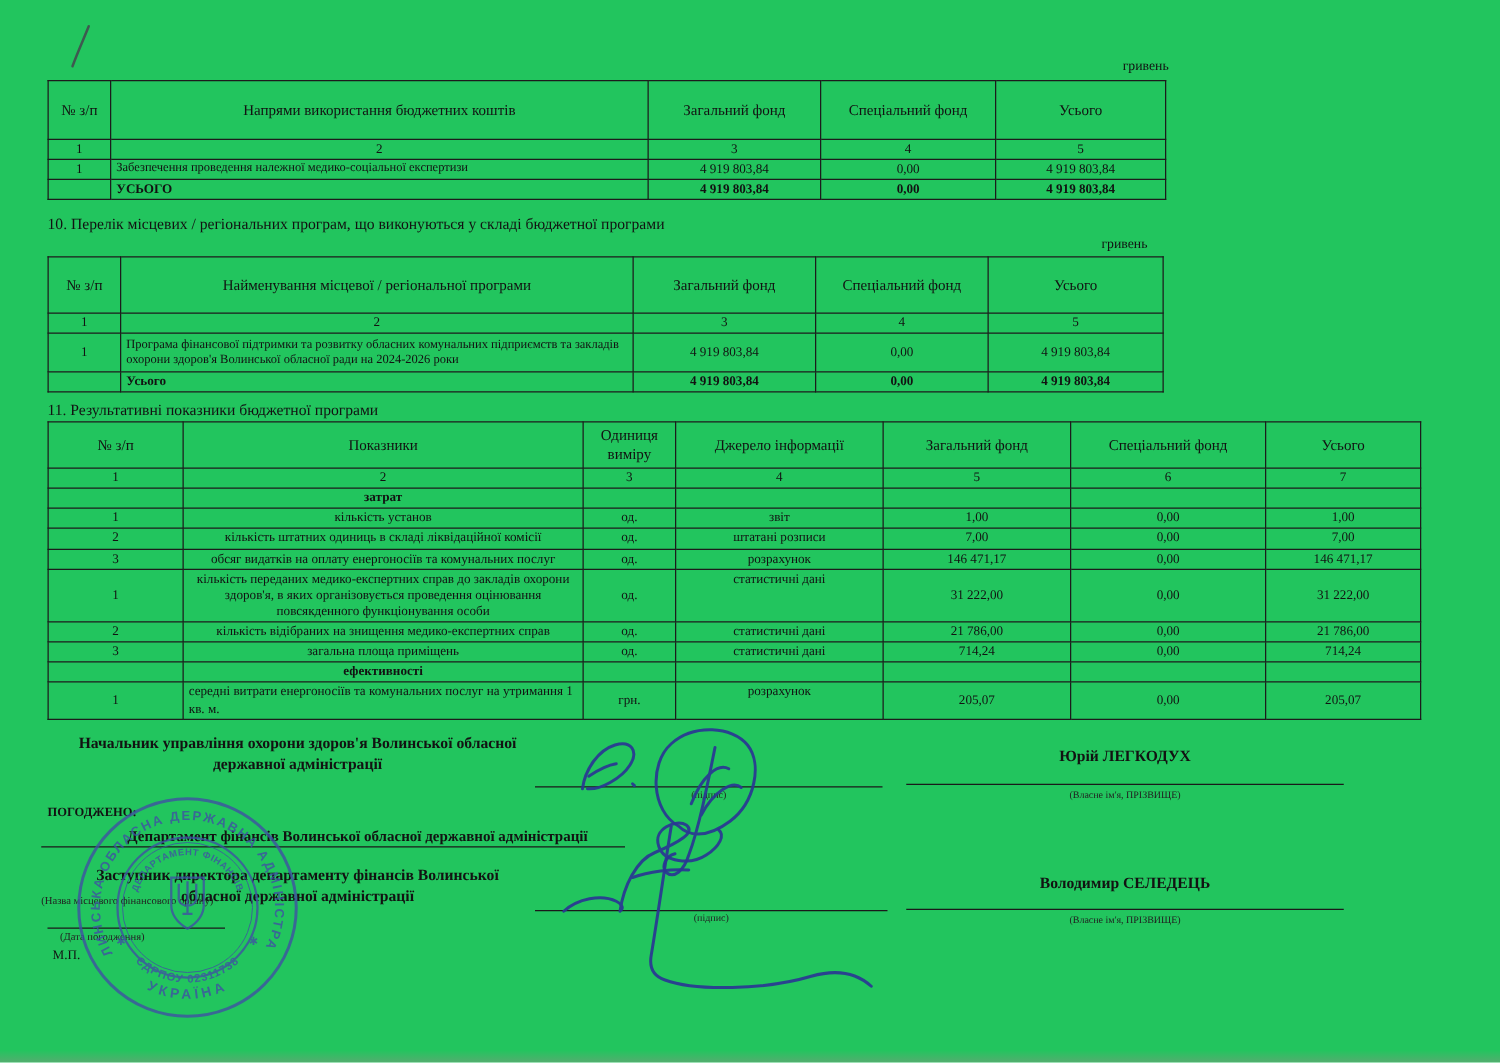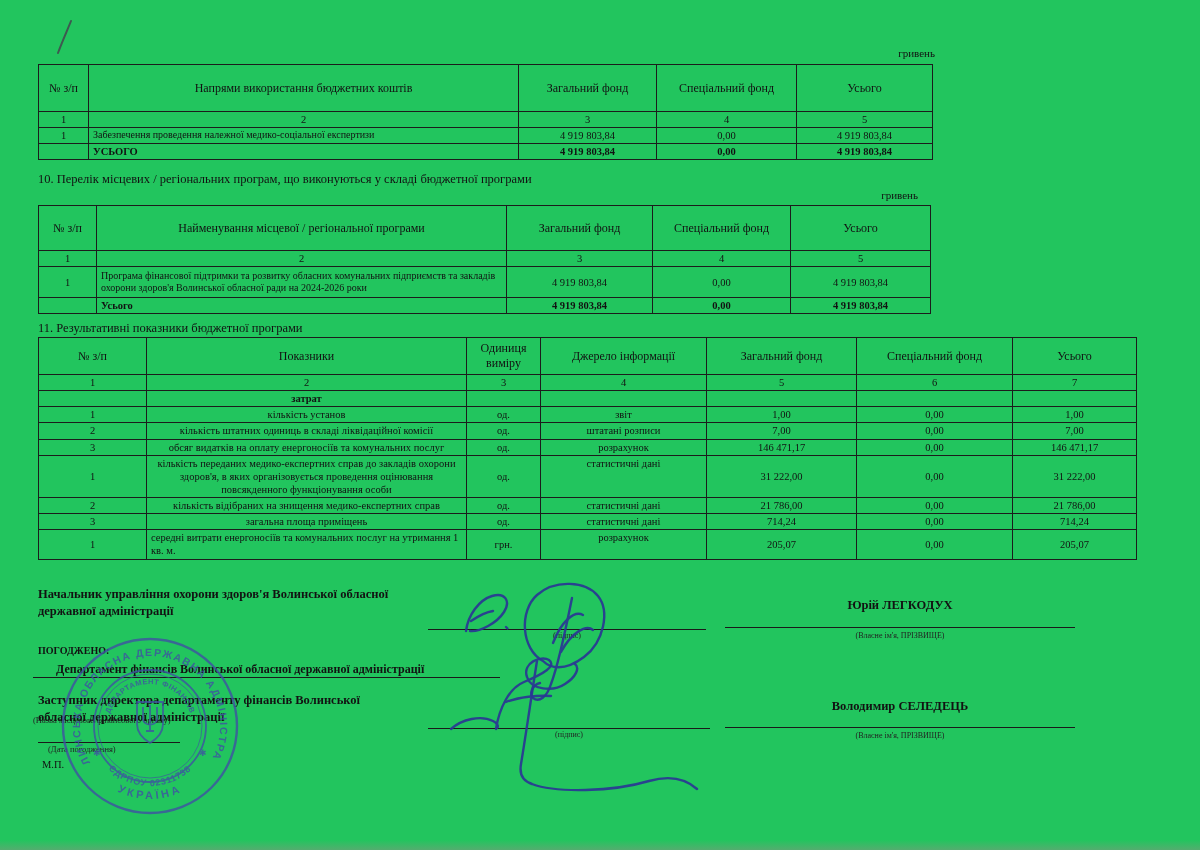--- a/index.html
+++ b/index.html
@@ -10,21 +10,21 @@
   .doc-table th,.doc-table td{border:1px solid #1c1c1c;padding:1px 4px;font-weight:normal;
         font-size:10.5px;text-align:center;vertical-align:middle;overflow:hidden;line-height:1.25;}
   .doc-table th{font-size:12px;}
   .l{text-align:left !important;}
   .bold{font-weight:bold !important;}
   .h47{height:47px;} .h45{height:45px;} .h37{height:37px;} .h31{height:31px;} .h29{height:29px;}
   .h42{height:42px;} .h16{height:16px;} .h15{height:15px;} .h13{height:13px;}
   .sm{font-size:10px !important;}
   .currency{font-size:11px;text-align:right;}
   .sec-title{font-size:12.5px;}
-  .b-title{font-size:12.5px;font-weight:bold;line-height:1.35;}
+  .b-title{font-size:12.5px;font-weight:bold;line-height:1.35;text-align:center;}
   .sig-line{border-top:1.5px solid #1a1a1a;height:0;}
   .tiny{font-size:8px;text-align:center;color:#222;}
   .tiny2{font-size:8.5px;color:#222;}
   .name{font-size:12.5px;font-weight:bold;text-align:center;}
   .scan-edge{left:0;bottom:0;width:1200px;height:10px;
         background:linear-gradient(to bottom,rgba(255,255,255,0),rgba(145,143,132,0.45));}
   svg{position:absolute;left:0;top:0;pointer-events:none;}
 </style>
 </head>
 <body>
@@ -203,20 +203,29 @@
       <td>21 786,00</td>
     </tr>
     <tr class="h13">
       <td>3</td>
       <td>загальна площа приміщень</td>
       <td>од.</td>
       <td>статистичні дані</td>
       <td>714,24</td>
       <td>0,00</td>
       <td>714,24</td>
+    </tr>
+    <tr class="h13">
+      <td></td>
+      <td class="bold">ефективності</td>
+      <td></td>
+          <td></td>
+      <td></td>
+          <td></td>
+      <td></td>
     </tr>
     <tr class="h29">
       <td>1</td>
       <td class="l">середні витрати енергоносіїв та комунальних послуг на  утримання 1 кв. м.</td>
       <td>грн.</td>
       <td style="vertical-align:top;">розрахунок</td>
       <td>205,07</td>
       <td>0,00</td>
       <td>205,07</td>
     </tr>

